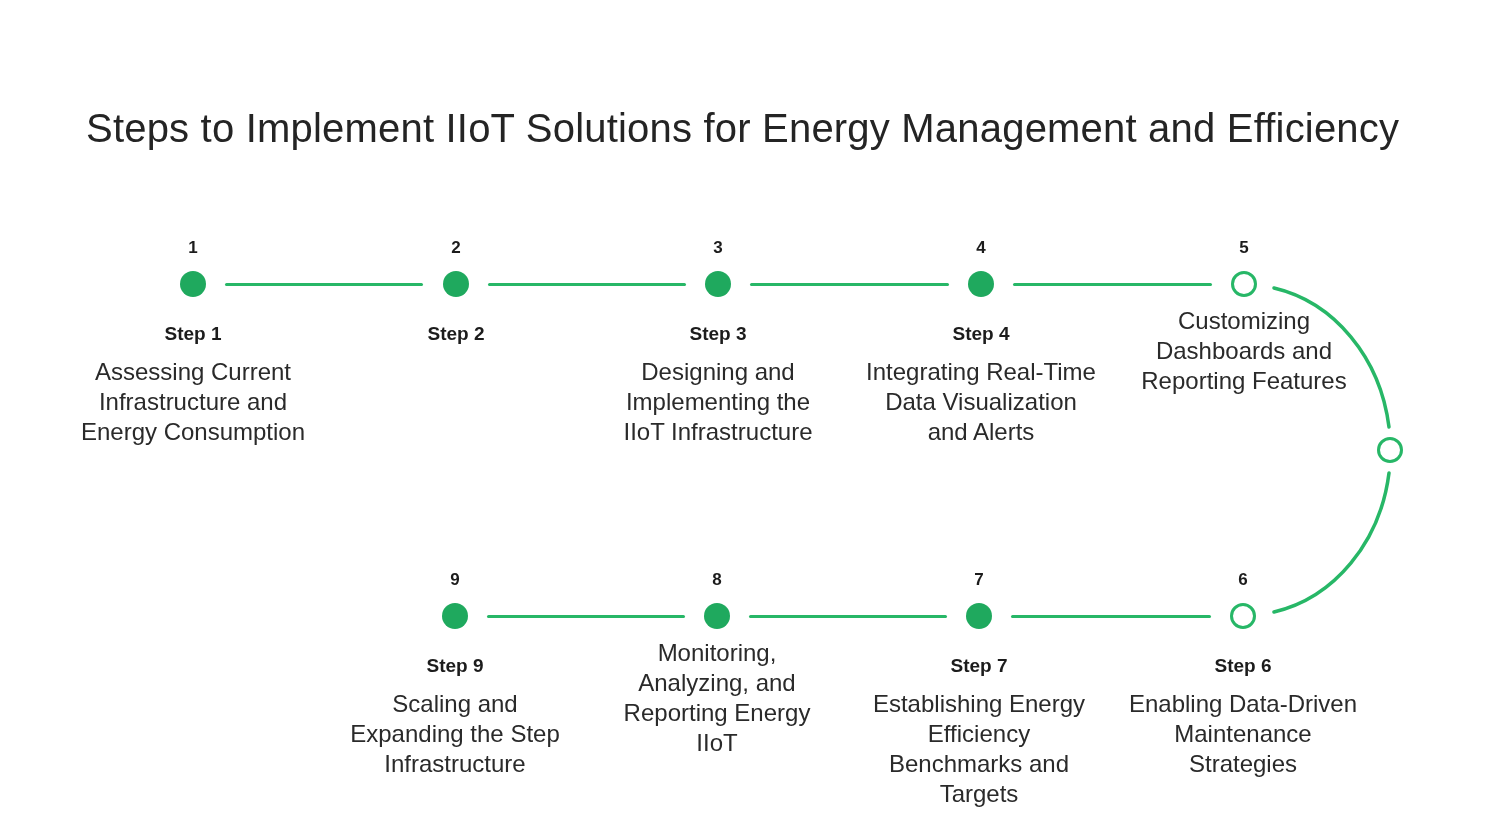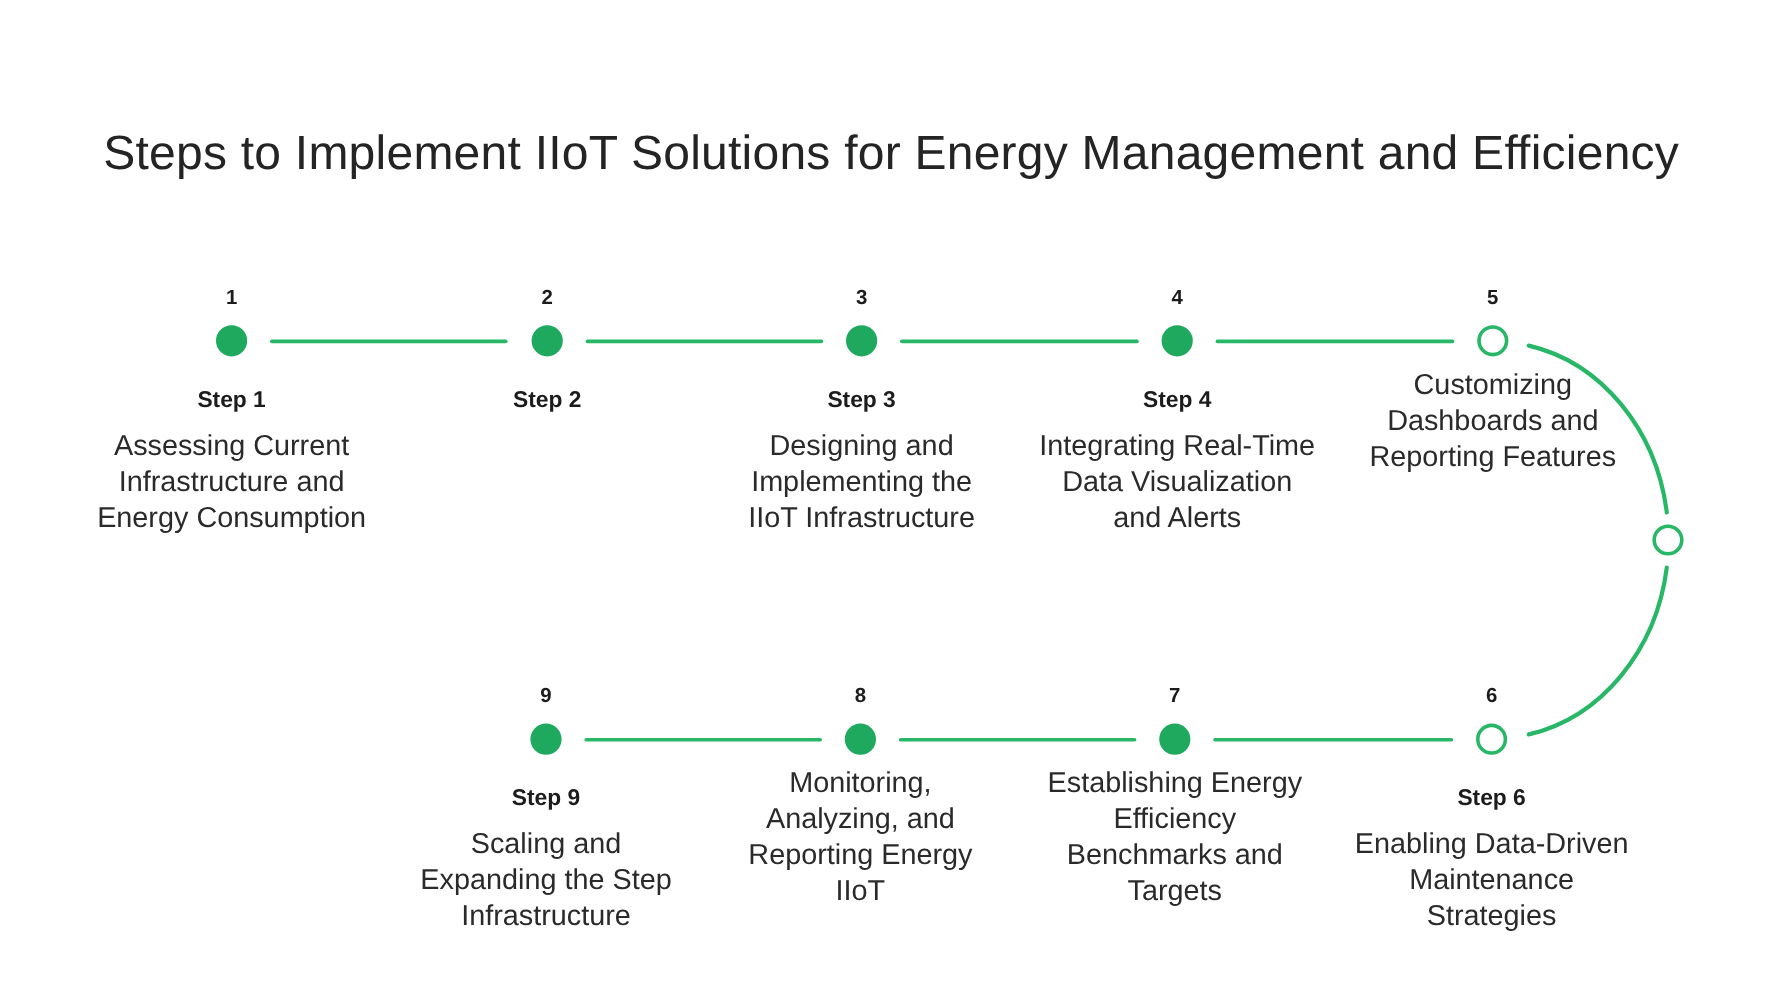--- a/index.html
+++ b/index.html
@@ -178,20 +178,21 @@
     <div class="dot"></div>
     <div class="desc">Monitoring,
 Analyzing, and
 Reporting Energy
 IIoT</div>
   </div>
 
   <div class="step step-bottom" style="left:849px">
     <div class="num">7</div>
     <div class="dot"></div>
+    <div class="label">Step 7</div>
     <div class="desc">Establishing Energy
 Efficiency
 Benchmarks and
 Targets</div>
   </div>
 
   <div class="step step-bottom" style="left:1113px">
     <div class="num">6</div>
     <div class="dot hollow"></div>
     <div class="label">Step 6</div>

